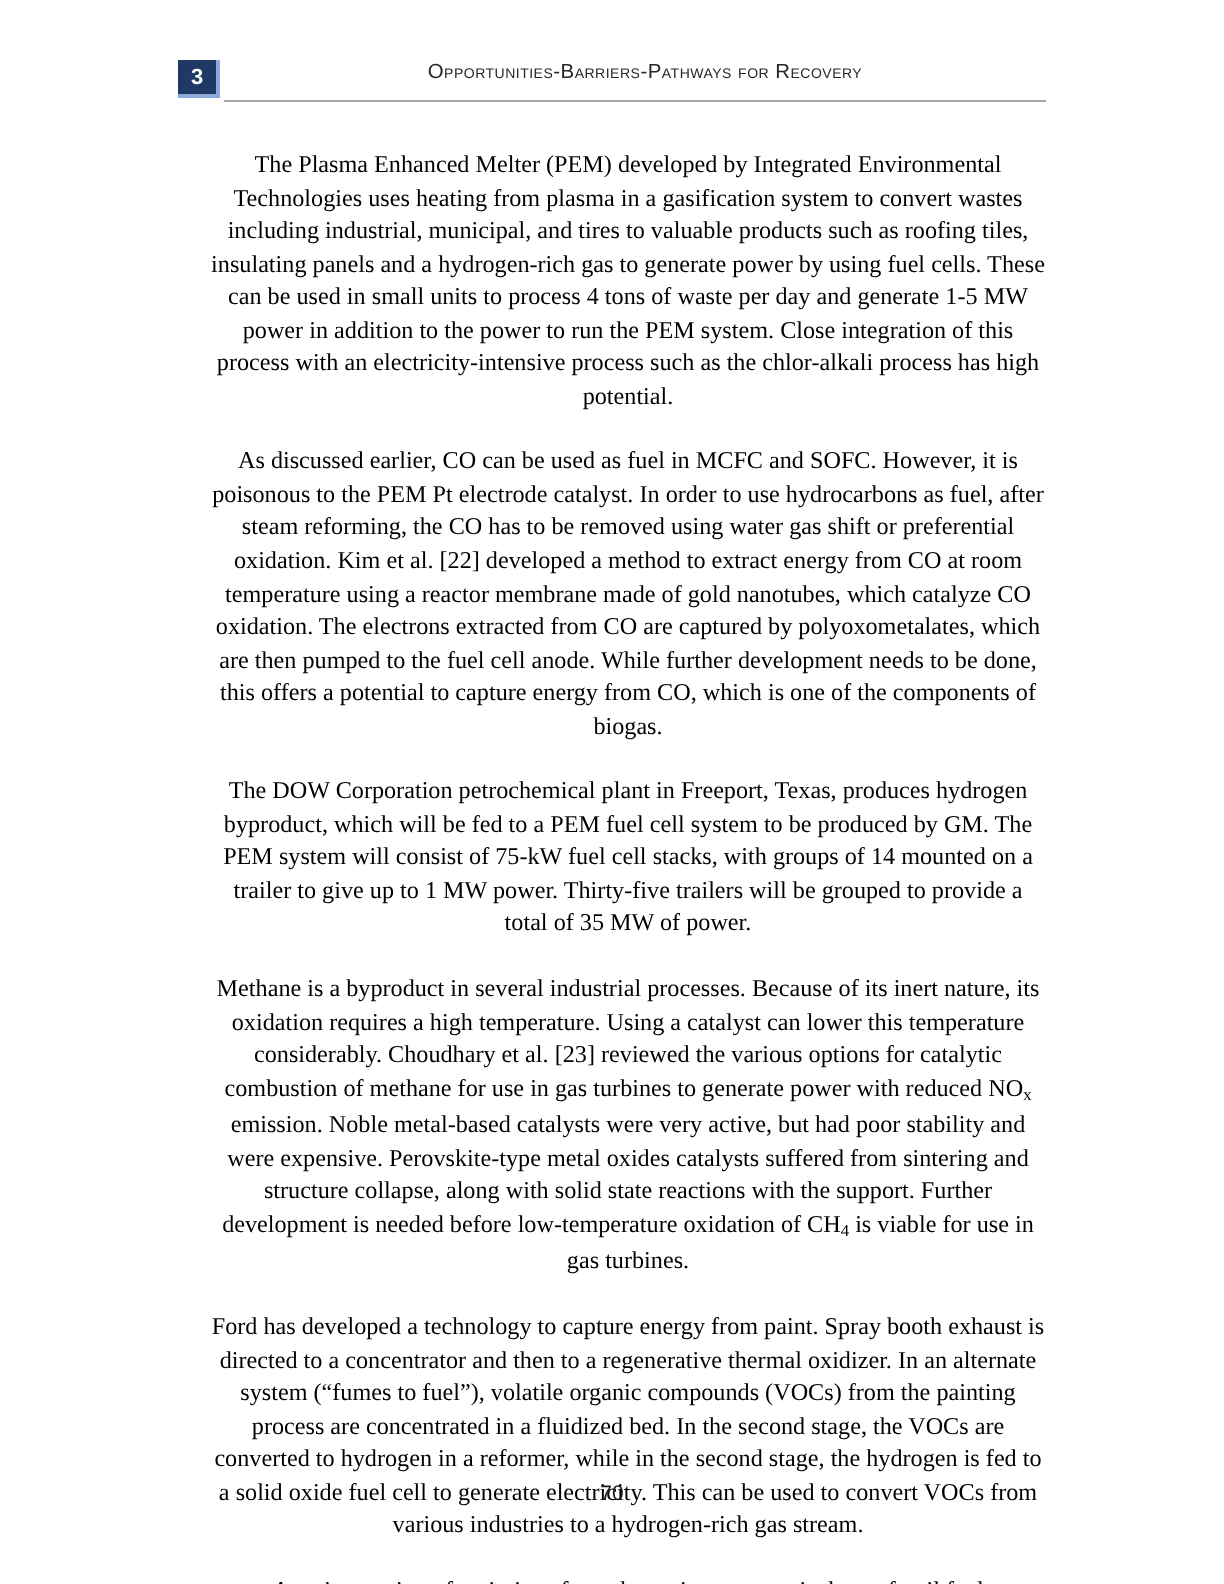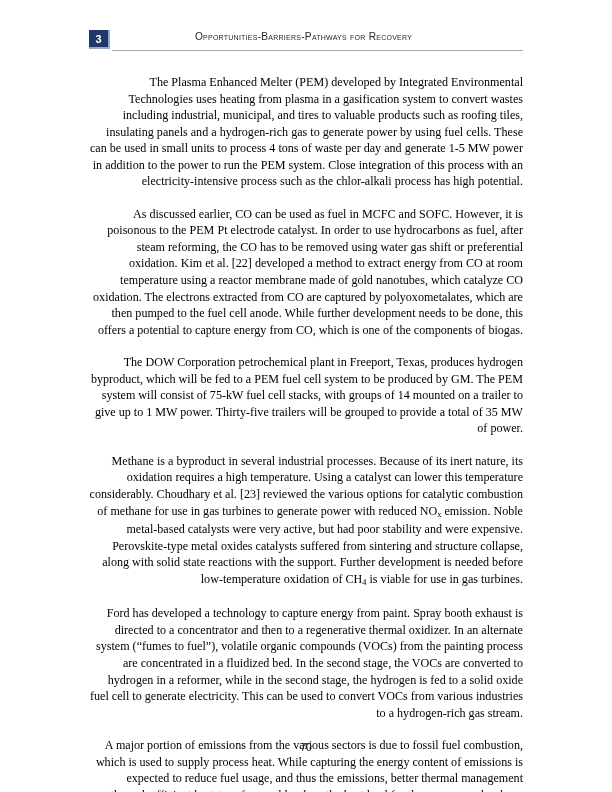--- a/index.html
+++ b/index.html
@@ -44,21 +44,21 @@
     color: #ffffff;
     font-family: "Liberation Sans", "DejaVu Sans", sans-serif;
     font-size: 11px;
     font-weight: bold;
     line-height: 19px;
     text-align: center;
     box-sizing: border-box;
   }
   .header-title {
     position: absolute;
-    left: 9px;
+    left: 28px;
     top: 1px;
     width: 411px;
     text-align: center;
     font-family: "Liberation Sans", "DejaVu Sans", sans-serif;
     font-size: 10.2px;
     font-variant: small-caps;
     letter-spacing: 0.25px;
     color: #262626;
     white-space: nowrap;
   }
@@ -72,24 +72,24 @@
   }
 
   
   .content {
     position: absolute;
     left: 89px;
     top: 74px;
     width: 434px;
   }
   p.para {
-    margin: 0 0 16px 0;
+    margin: 0 0 16px 16px;
     font-size: 12.1px;
     line-height: 16.55px;
-    text-align: right;
+    text-align: center;
     color: #000;
   }
   p.para:last-of-type {
     margin-bottom: 0;
   }
   sub {
     font-size: 8.4px;
     vertical-align: baseline;
     position: relative;
     top: 2.5px;

